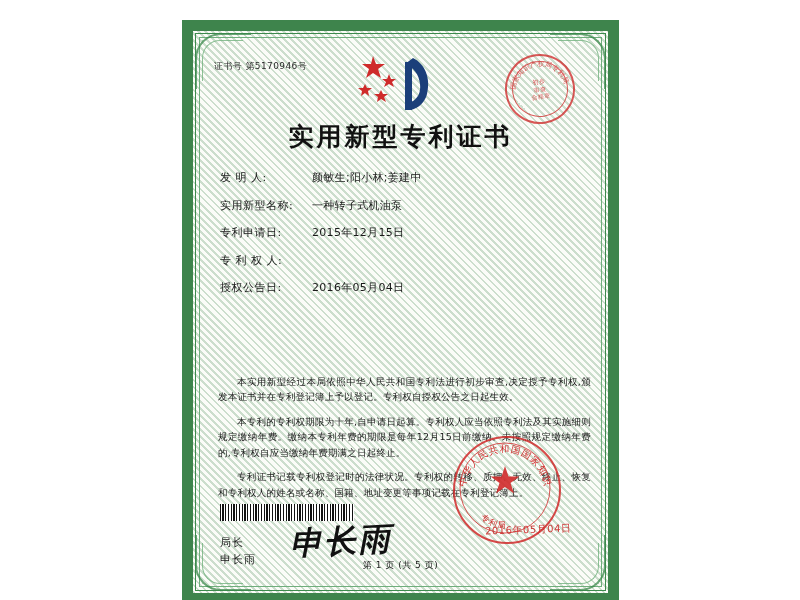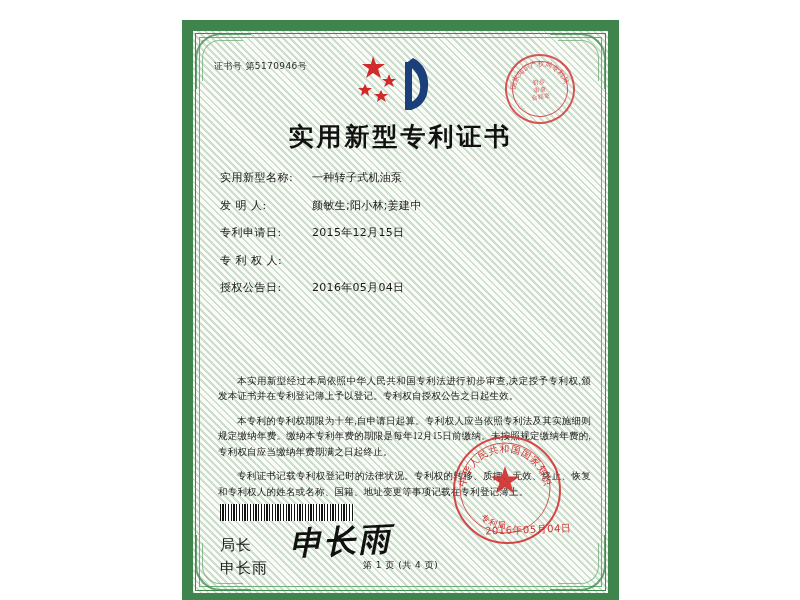--- a/index.html
+++ b/index.html
@@ -189,21 +189,20 @@
     white-space: nowrap;
     overflow: hidden;
   }
 
   
   .paras {
     position: absolute;
     top: 322px;
     left: 12px;
     right: 4px;
-    font-family: Liberation Serif, serif;
   }
   .para {
     font-size: 9.5px;
     line-height: 1.62;
     color: #1a1a1a;
     text-align: justify;
     text-indent: 2em;
     margin-bottom: 2px;
     letter-spacing: 0.2px;
   }
@@ -219,21 +218,21 @@
       to right,
       #111 0 1px, #fff 1px 2px, #111 2px 4px, #fff 4px 5px,
       #111 5px 6px, #fff 6px 8px, #111 8px 9px, #fff 9px 11px);
   }
 
   
   .sig-block {
     position: absolute;
     left: 14px;
     top: 492px;
-    font-size: 15px;
+    font-size: 11px;
     color: #1a1a1a;
     line-height: 1.55;
     letter-spacing: 1px;
   }
   .handwriting {
     position: absolute;
     left: 84px;
     top: 478px;
     font-family: "DejaVu Serif", "Liberation Serif", serif;
     font-size: 32px;
@@ -330,26 +329,26 @@
             </text>
           </svg>
         </div>
         <div class="seal-center">初步<br>审查<br>合格章</div>
       </div>
 
       <div class="title">实用新型专利证书</div>
 
       <div class="fields">
         <div class="frow">
+          <div class="flabel">发 明 人:</div>
+          <div class="fvalue">颜敏生;阳小林;姜建中</div>
+        </div>
+        <div class="frow">
           <div class="flabel">实用新型名称:</div>
           <div class="fvalue">一种转子式机油泵</div>
-        </div>
-        <div class="frow">
-          <div class="flabel">发 明 人:</div>
-          <div class="fvalue">颜敏生;阳小林;姜建中</div>
         </div>
         <div class="frow">
           <div class="flabel">专利申请日:</div>
           <div class="fvalue">2015年12月15日</div>
         </div>
         <div class="frow">
           <div class="flabel">专 利 权 人:</div>
         </div>
         <div class="frow">
           <div class="flabel">授权公告日:</div>
@@ -385,17 +384,17 @@
           </text>
           <path d="M52 30 L55.5 40.5 L66.5 40.5 L57.5 47 L61 57.5 L52 51 L43 57.5 L46.5 47 L37.5 40.5 L48.5 40.5 Z" fill="#d02a2a" opacity="0.9"></path>
           <text fill="#d02a2a" font-size="8.5" letter-spacing="1" font-family="DejaVu Sans, sans-serif">
             <textPath href="#arcBottom" startOffset="26%">专利局</textPath>
           </text>
         </svg>
       </div>
 
       <div class="seal-date">2016年05月04日</div>
 
-      <div class="footer">第 1 页 (共 4 页)</div>
+      <div class="footer">第 1 页 (共 5 页)</div>
 
     </div>
   </div>
 </div>
 
 </body></html>

